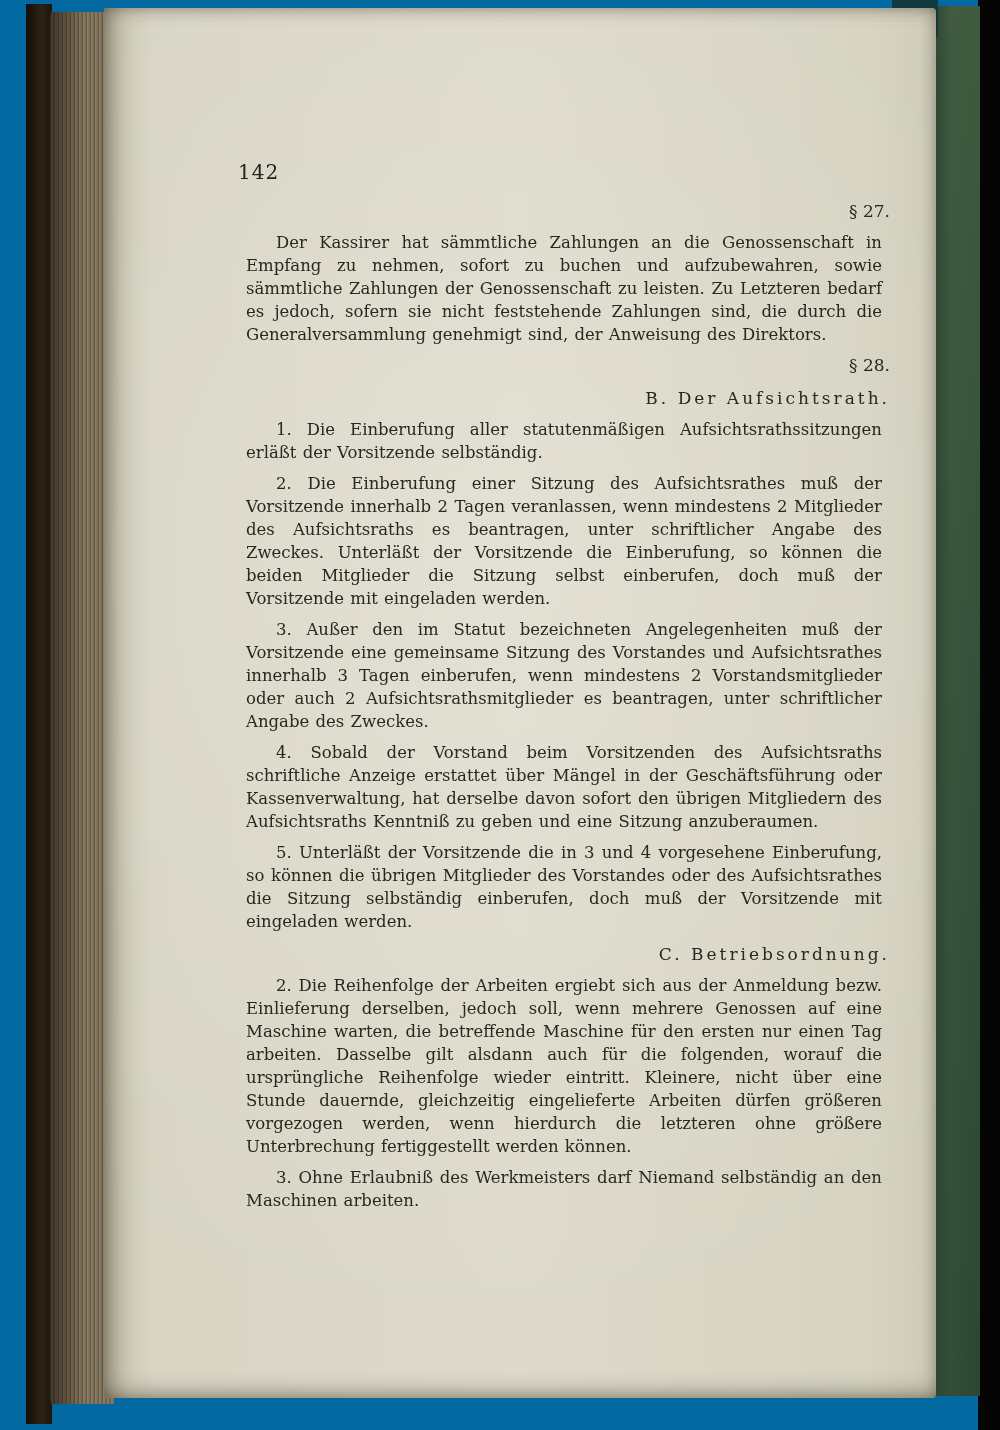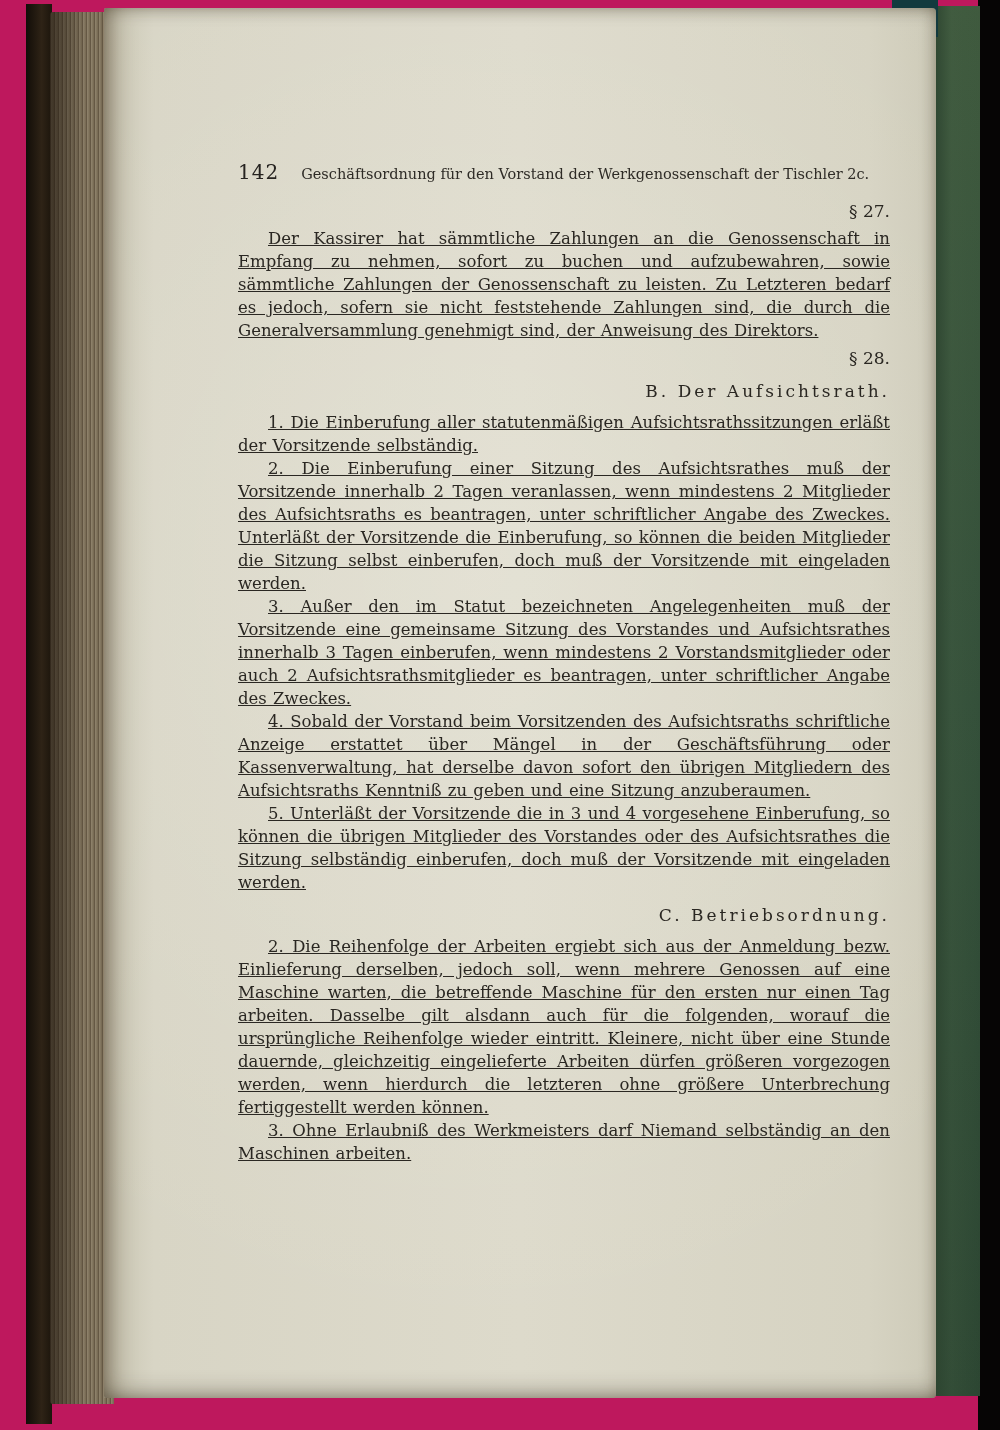--- a/index.html
+++ b/index.html
@@ -2,21 +2,21 @@
 <html><head>
 <meta charset="utf-8">
 <style>
   html, body { margin: 0; padding: 0; }
   body {
     width: 1000px; height: 1430px;
     background: #080706;
     font-family: "DejaVu Serif", "Liberation Serif", serif;
     overflow: hidden;
   }
-  .scene { position: relative; width: 1000px; height: 1430px; background: #be185d; }
+  .scene { position: relative; width: 1000px; height: 1430px; background: #0369a1; }
 
   
   .cover-left {
     position: absolute; left: 26px; top: 4px; width: 26px; height: 1420px;
     background: linear-gradient(90deg, #120d08, #2e2316 60%, #1c150c);
   }
 
   
   .page-stack {
     position: absolute; left: 50px; top: 12px; width: 64px; height: 1392px;
@@ -77,43 +77,41 @@
   }
 
   .block { font-size: 16.5px; line-height: 23px; }
 
   .h-center {
     text-align: right; margin: 5px 0 4px 0; font-size: 17px;
   }
   .h-spaced { letter-spacing: 3px; margin: 10px 0 8px 0; }
 
   .para {
-    margin: 0; text-align: justify; text-indent: 30px;
+    margin: 8px; text-align: justify; text-indent: 30px;
     word-spacing: 1px;
-    text-decoration: underline;
   }
   .para:last-child { margin-bottom: 0; }
 </style>
 </head>
 <body>
 
 <div class="scene">
 
   <div class="cover-left"></div>
   <div class="page-stack"></div>
   <div class="black-gap-right"></div>
   <div class="cover-right"></div>
   <div class="teal-block"></div>
 
   <div class="page">
     <div class="text-area">
 
       <div class="running-head">
         <span class="page-number">142</span>
-        <span class="head-title">Geschäftsordnung für den Vorstand der Werkgenossenschaft der Tischler 2c.</span>
       </div>
 
       <div class="block h-center">§ 27.</div>
       <p class="block para">Der Kassirer hat sämmtliche Zahlungen an die Genossenschaft in Empfang zu nehmen, sofort zu buchen und aufzubewahren, sowie sämmtliche Zahlungen der Genossenschaft zu leisten. Zu Letzteren bedarf es jedoch, sofern sie nicht feststehende Zahlungen sind, die durch die Generalversammlung genehmigt sind, der Anweisung des Direktors.</p>
 
       <div class="block h-center">§ 28.</div>
 
       <div class="block h-center h-spaced">B. Der Aufsichtsrath.</div>
       <p class="block para">1. Die Einberufung aller statutenmäßigen Aufsichtsrathssitzungen erläßt der Vorsitzende selbständig.</p>
       <p class="block para">2. Die Einberufung einer Sitzung des Aufsichtsrathes muß der Vorsitzende innerhalb 2 Tagen veranlassen, wenn mindestens 2 Mitglieder des Aufsichtsraths es beantragen, unter schriftlicher Angabe des Zweckes. Unterläßt der Vorsitzende die Einberufung, so können die beiden Mitglieder die Sitzung selbst einberufen, doch muß der Vorsitzende mit eingeladen werden.</p>

